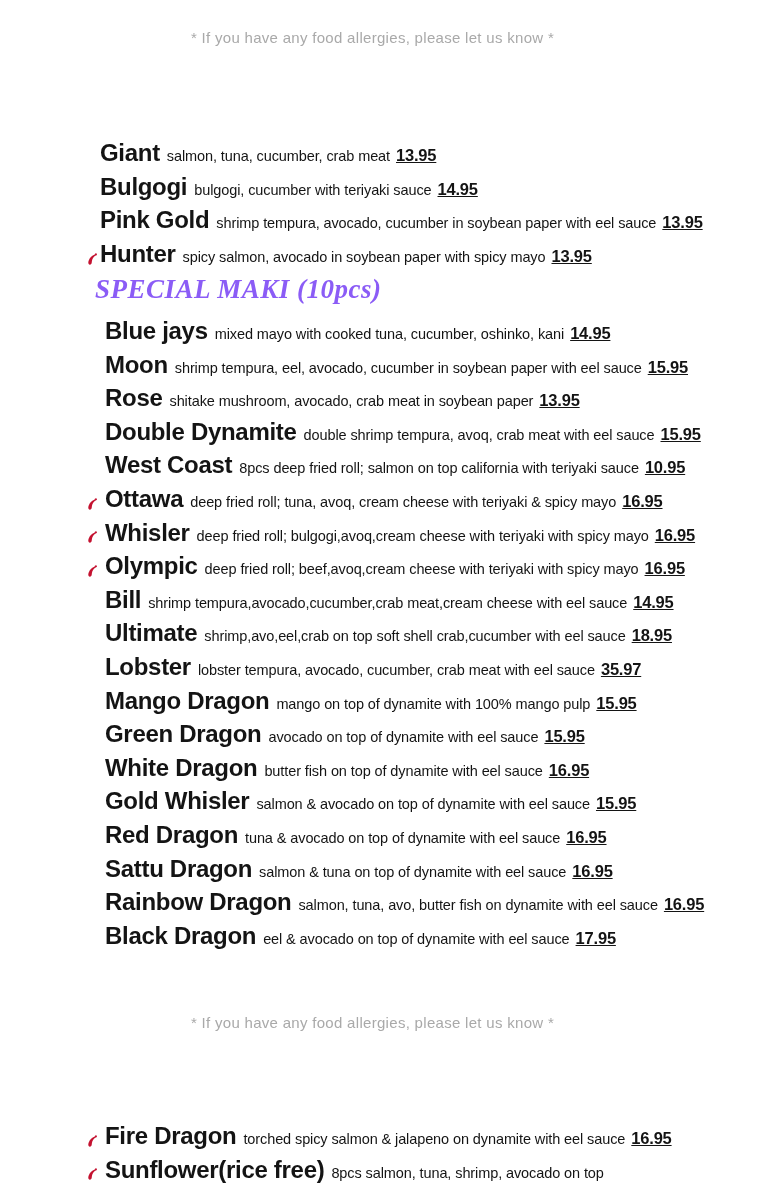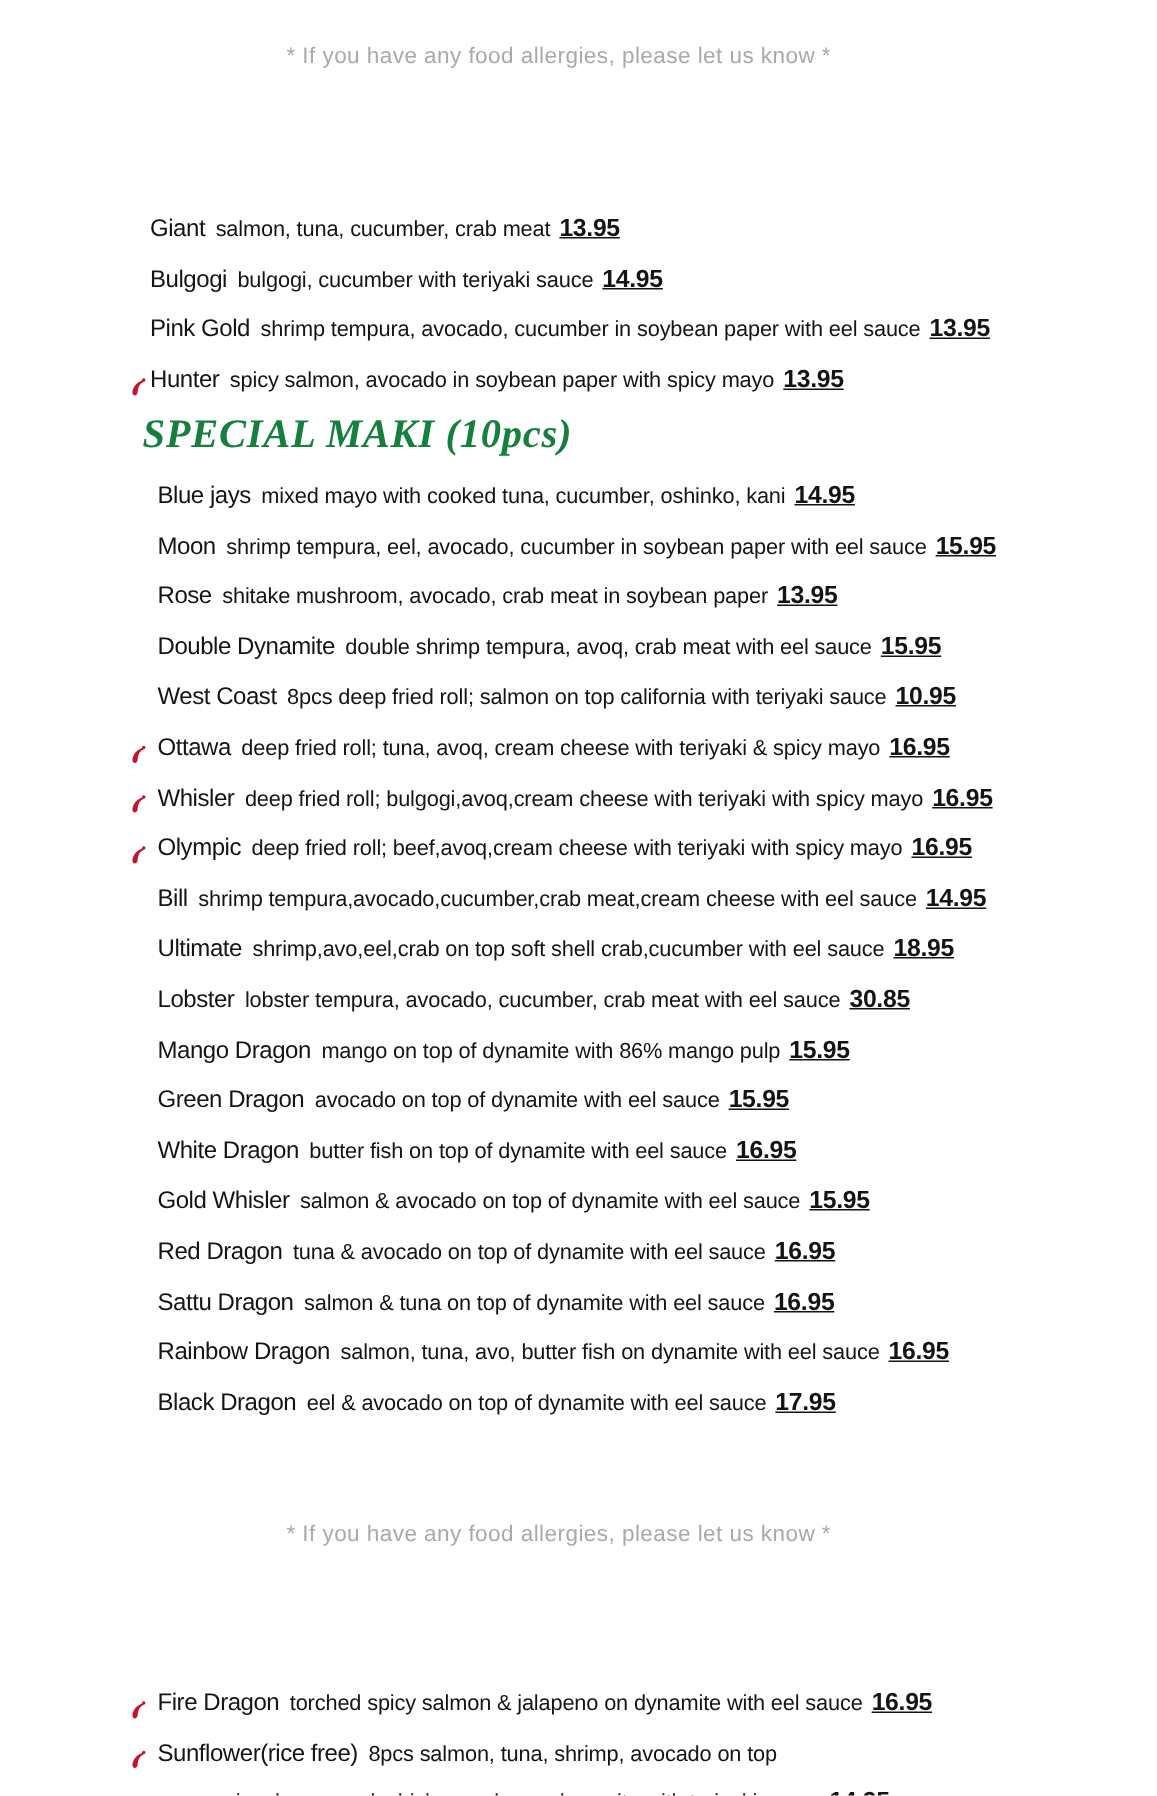--- a/index.html
+++ b/index.html
@@ -53,22 +53,22 @@
   .row.continuation { padding-left: 135px; height: 30px; line-height: 30px; }
 
   .chili {
     position: absolute;
     left: 85px;
     top: 50%;
     transform: translateY(-58%);
     width: 15px; height: 15px;
   }
   .item-name {
-    font-weight: normal;
-    font-size: 16px;
+    font-weight: bold;
+    font-size: 24px;
     letter-spacing: -0.3px;
   }
   .item-desc {
     font-size: 14.5px;
     margin-left: 7px;
     letter-spacing: -0.1px;
   }
   .item-price {
     font-weight: bold;
     font-size: 16.5px;
@@ -104,21 +104,21 @@
       <div class="row">
         <span class="chili" style="display: inline-block;">
           <svg viewBox="0 0 20 20" width="15" height="15" aria-hidden="true">
             <path d="M13.2 2.1c.5-1.1 2.1-1.2 2.6-.1.4.8 0 1.7-.8 2.1-.2.1-.5.2-.7.2-2.9 1.3-4.9 4.5-5.2 8.2-.1 1.6-.3 2.6-1.1 3.4-.9.9-2.4.8-3.1-.2-.8-1.2-.6-3.3.2-5.2 1.4-3.4 4.4-6.3 7.5-7.2.2-.5.4-.9.6-1.2z" fill="#c41230"></path>
           </svg>
         </span>
         <span class="item-name">Hunter</span><span class="item-desc">spicy salmon, avocado in soybean paper with spicy mayo</span><span class="item-price">13.95</span>
       </div>
     </div>
 
-  <h2 class="section-header" style="color: #15803d;">SPECIAL MAKI (10pcs)</h2>
+  <h2 class="section-header" style="color: #8b5cf6;">SPECIAL MAKI (10pcs)</h2>
 
   <div class="group group-special">
 
       <div class="row">
         
         <span class="item-name">Blue jays</span><span class="item-desc">mixed mayo with cooked tuna, cucumber, oshinko, kani</span><span class="item-price">14.95</span>
       </div>
 
       <div class="row">
         
@@ -172,26 +172,26 @@
         <span class="item-name">Bill</span><span class="item-desc">shrimp tempura,avocado,cucumber,crab meat,cream cheese with eel sauce</span><span class="item-price">14.95</span>
       </div>
 
       <div class="row">
         
         <span class="item-name">Ultimate</span><span class="item-desc">shrimp,avo,eel,crab on top soft shell crab,cucumber with eel sauce</span><span class="item-price">18.95</span>
       </div>
 
       <div class="row">
         
-        <span class="item-name">Lobster</span><span class="item-desc">lobster tempura, avocado, cucumber, crab meat with eel sauce</span><span class="item-price">30.85</span>
-      </div>
-
-      <div class="row">
-        
-        <span class="item-name">Mango Dragon</span><span class="item-desc">mango on top of dynamite with 86% mango pulp</span><span class="item-price">15.95</span>
+        <span class="item-name">Lobster</span><span class="item-desc">lobster tempura, avocado, cucumber, crab meat with eel sauce</span><span class="item-price">35.97</span>
+      </div>
+
+      <div class="row">
+        
+        <span class="item-name">Mango Dragon</span><span class="item-desc">mango on top of dynamite with 100% mango pulp</span><span class="item-price">15.95</span>
       </div>
 
       <div class="row">
         
         <span class="item-name">Green Dragon</span><span class="item-desc">avocado on top of dynamite with eel sauce</span><span class="item-price">15.95</span>
       </div>
 
       <div class="row">
         
         <span class="item-name">White Dragon</span><span class="item-desc">butter fish on top of dynamite with eel sauce</span><span class="item-price">16.95</span>

